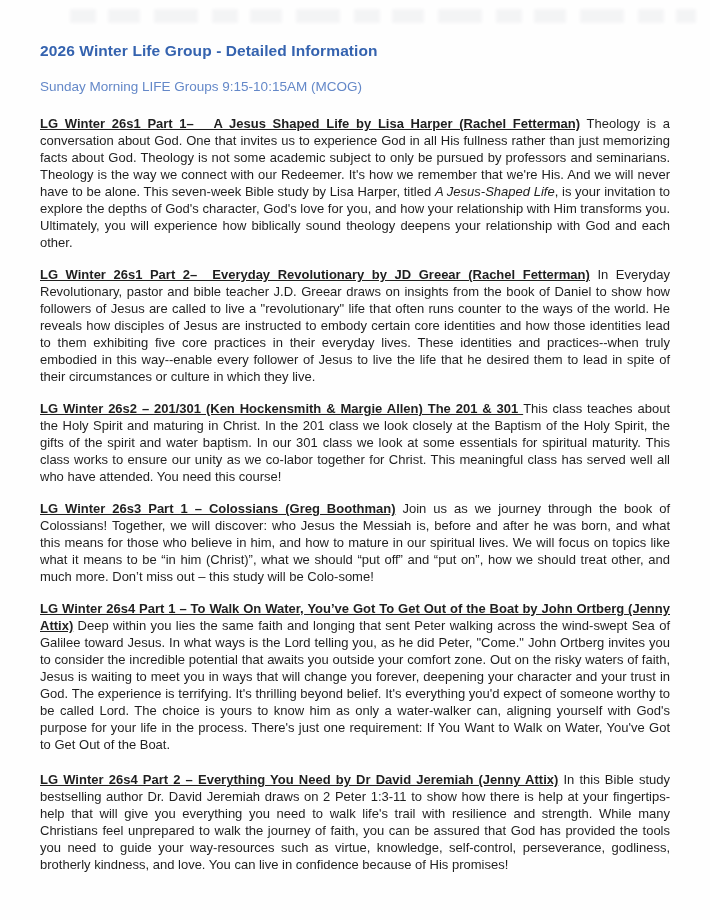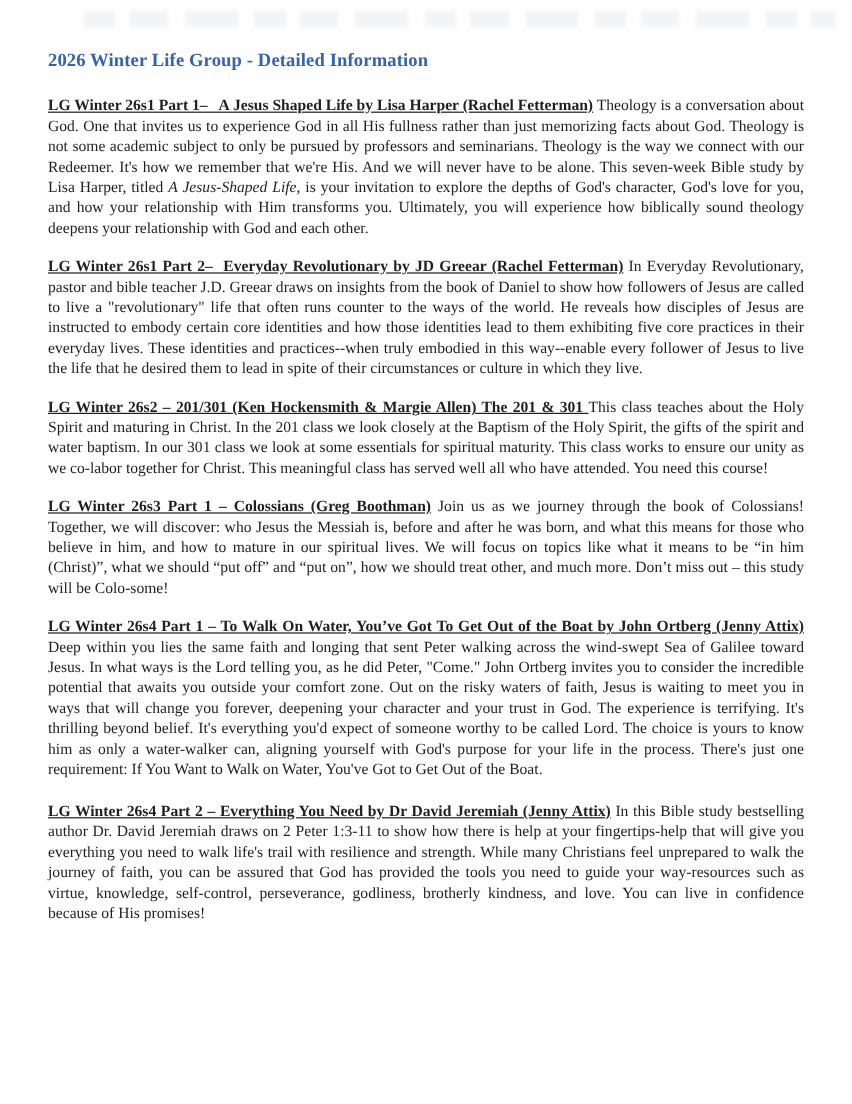--- a/index.html
+++ b/index.html
@@ -4,21 +4,21 @@
 <style>
   html, body { margin: 0; padding: 0; background: #ffffff; }
   .page {
     position: relative;
     width: 710px;
     height: 920px;
     box-sizing: border-box;
     padding: 42px 40px 0 40px;
     background: #fefefe;
     overflow: hidden;
-    font-family: Liberation Serif, serif;
+    font-family: Liberation Sans, sans-serif;
     color: #1f1f1f;
   }
   .ghost-bleed {
     position: absolute;
     top: 9px; left: 70px; right: 14px; height: 14px;
     opacity: 0.05;
     filter: blur(1.5px);
     background: repeating-linear-gradient(90deg,
       #455065 0 26px, transparent 26px 38px,
       #455065 38px 70px, transparent 70px 84px,
@@ -51,20 +51,21 @@
   }
   p.section.extra-gap { margin-top: 18px; }
 </style>
 </head>
 <body>
 
 <div class="page">
   <div class="ghost-bleed"></div>
 
   <h1 class="doc-title">2026 Winter Life Group - Detailed Information</h1>
+  <h2 class="doc-subtitle">Sunday Morning LIFE Groups 9:15-10:15AM (MCOG)</h2>
 
   <p class="section"><span class="h">LG Winter 26s1 Part 1–&nbsp;&nbsp; A Jesus Shaped Life by Lisa Harper (Rachel Fetterman)</span><span> Theology is a conversation about God. One that invites us to experience God in all His fullness rather than just memorizing facts about God. Theology is not some academic subject to only be pursued by professors and seminarians. Theology is the way we connect with our Redeemer. It's how we remember that we're His. And we will never have to be alone. This seven-week Bible study by Lisa Harper, titled </span><i>A Jesus-Shaped Life</i><span>, is your invitation to explore the depths of God's character, God's love for you, and how your relationship with Him transforms you. Ultimately, you will experience how biblically sound theology deepens your relationship with God and each other.</span></p>
 
   <p class="section"><span class="h">LG Winter 26s1 Part 2–&nbsp; Everyday Revolutionary by JD Greear (Rachel Fetterman)</span><span> In Everyday Revolutionary, pastor and bible teacher J.D. Greear draws on insights from the book of Daniel to show how followers of Jesus are called to live a "revolutionary" life that often runs counter to the ways of the world. He reveals how disciples of Jesus are instructed to embody certain core identities and how those identities lead to them exhibiting five core practices in their everyday lives. These identities and practices--when truly embodied in this way--enable every follower of Jesus to live the life that he desired them to lead in spite of their circumstances or culture in which they live.</span></p>
 
   <p class="section"><span class="h">LG Winter 26s2 – 201/301 (Ken Hockensmith &amp; Margie Allen) The 201 &amp; 301&nbsp;</span><span>This class teaches about the Holy Spirit and maturing in Christ. In the 201 class we look closely at the Baptism of the Holy Spirit, the gifts of the spirit and water baptism. In our 301 class we look at some essentials for spiritual maturity. This class works to ensure our unity as we co-labor together for Christ. This meaningful class has served well all who have attended. You need this course!</span></p>
 
   <p class="section"><span class="h">LG Winter 26s3 Part 1 – Colossians (Greg Boothman)</span><span> Join us as we journey through the book of Colossians! Together, we will discover: who Jesus the Messiah is, before and after he was born, and what this means for those who believe in him, and how to mature in our spiritual lives. We will focus on topics like what it means to be “in him (Christ)”, what we should “put off” and “put on”, how we should treat other, and much more. Don’t miss out – this study will be Colo-some!</span></p>
 
   <p class="section"><span class="h">LG Winter 26s4 Part 1 – To Walk On Water, You’ve Got To Get Out of the Boat by John Ortberg (Jenny Attix)</span><span> Deep within you lies the same faith and longing that sent Peter walking across the wind-swept Sea of Galilee toward Jesus. In what ways is the Lord telling you, as he did Peter, "Come." John Ortberg invites you to consider the incredible potential that awaits you outside your comfort zone. Out on the risky waters of faith, Jesus is waiting to meet you in ways that will change you forever, deepening your character and your trust in God. The experience is terrifying. It's thrilling beyond belief. It's everything you'd expect of someone worthy to be called Lord. The choice is yours to know him as only a water-walker can, aligning yourself with God's purpose for your life in the process. There's just one requirement: If You Want to Walk on Water, You've Got to Get Out of the Boat.</span></p>

